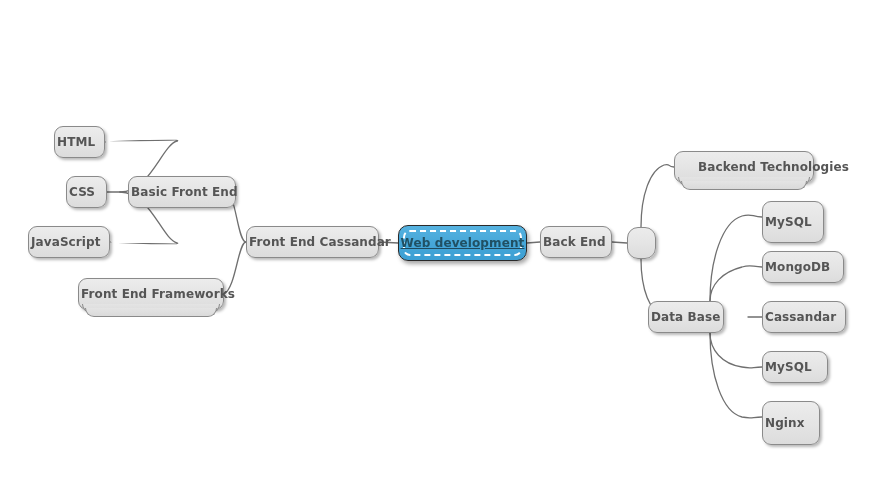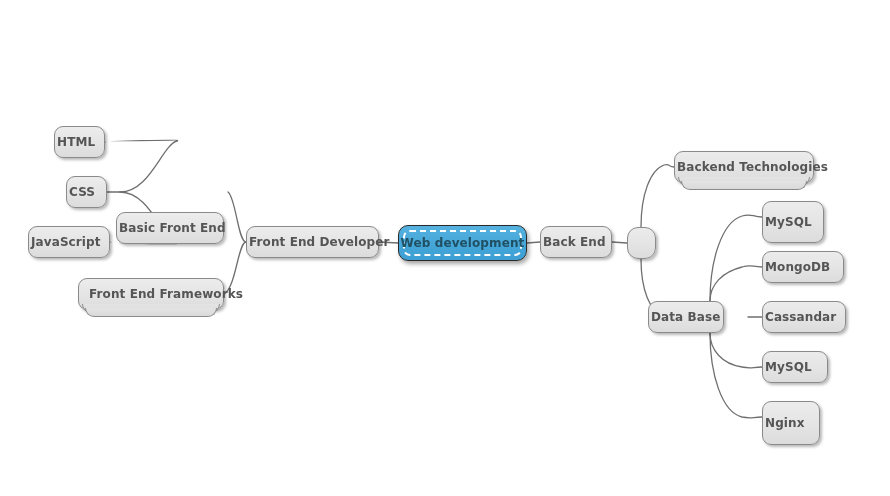--- a/index.html
+++ b/index.html
@@ -82,20 +82,21 @@
   }
   .node.selected .sel-inner {
     display: flex;
     align-items: center;
     justify-content: center;
     width: 100%;
     height: 100%;
     border: 2px dashed #ffffff;
     border-radius: 7px;
     box-sizing: border-box;
+    text-decoration: underline;
   }
   .node.selected .node-label {
     color: #205063;
   }
   .node.empty-node {
     border-radius: 11px;
   }
 </style>
 </head>
 <body>
@@ -123,41 +124,41 @@
   <div id="node-layer">
       <div class="node" style="left: 54px; top: 126px; width: 51px; height: 32px;">
         <span class="node-label">HTML</span>
       </div>
       <div class="node" style="left: 66px; top: 176px; width: 41px; height: 32px;">
         <span class="node-label">CSS</span>
       </div>
       <div class="node" style="left: 28px; top: 226px; width: 82px; height: 32px;">
         <span class="node-label">JavaScript</span>
       </div>
-      <div class="node" style="left: 116px; top: 176px; width: 108px; height: 32px; margin-top: 36px;">
+      <div class="node" style="left: 128px; top: 176px; width: 108px; height: 32px;">
         <span class="node-label">Basic Front End</span>
       </div>
-      <div class="node stacked" style="left: 78px; top: 278px; width: 146px; height: 32px; padding-left: 8px;">
+      <div class="node stacked" style="left: 78px; top: 278px; width: 146px; height: 32px;">
         <span class="node-label">Front End Frameworks</span>
       </div>
       <div class="node" style="left: 246px; top: 226px; width: 133px; height: 32px;">
-        <span class="node-label">Front End Developer</span>
+        <span class="node-label">Front End Cassandar</span>
       </div>
       <div class="node selected" style="left: 398px; top: 225px; width: 129px; height: 36px;">
         <div class="sel-inner">
           <span class="node-label">Web development</span>
         </div>
       </div>
       <div class="node" style="left: 540px; top: 226px; width: 72px; height: 32px;">
         <span class="node-label">Back End</span>
       </div>
       <div class="node empty-node" style="left: 627px; top: 227px; width: 29px; height: 32px;">
         <span class="node-label"></span>
       </div>
-      <div class="node stacked" style="left: 674px; top: 151px; width: 140px; height: 32px;">
+      <div class="node stacked" style="left: 674px; top: 151px; width: 140px; height: 32px; padding-left: 21px;">
         <span class="node-label">Backend Technologies</span>
       </div>
       <div class="node" style="left: 648px; top: 301px; width: 76px; height: 32px;">
         <span class="node-label">Data Base</span>
       </div>
       <div class="node" style="left: 762px; top: 201px; width: 62px; height: 42px;">
         <span class="node-label">MySQL</span>
       </div>
       <div class="node" style="left: 762px; top: 251px; width: 82px; height: 32px; border-radius: 9px;">
         <span class="node-label">MongoDB</span>

